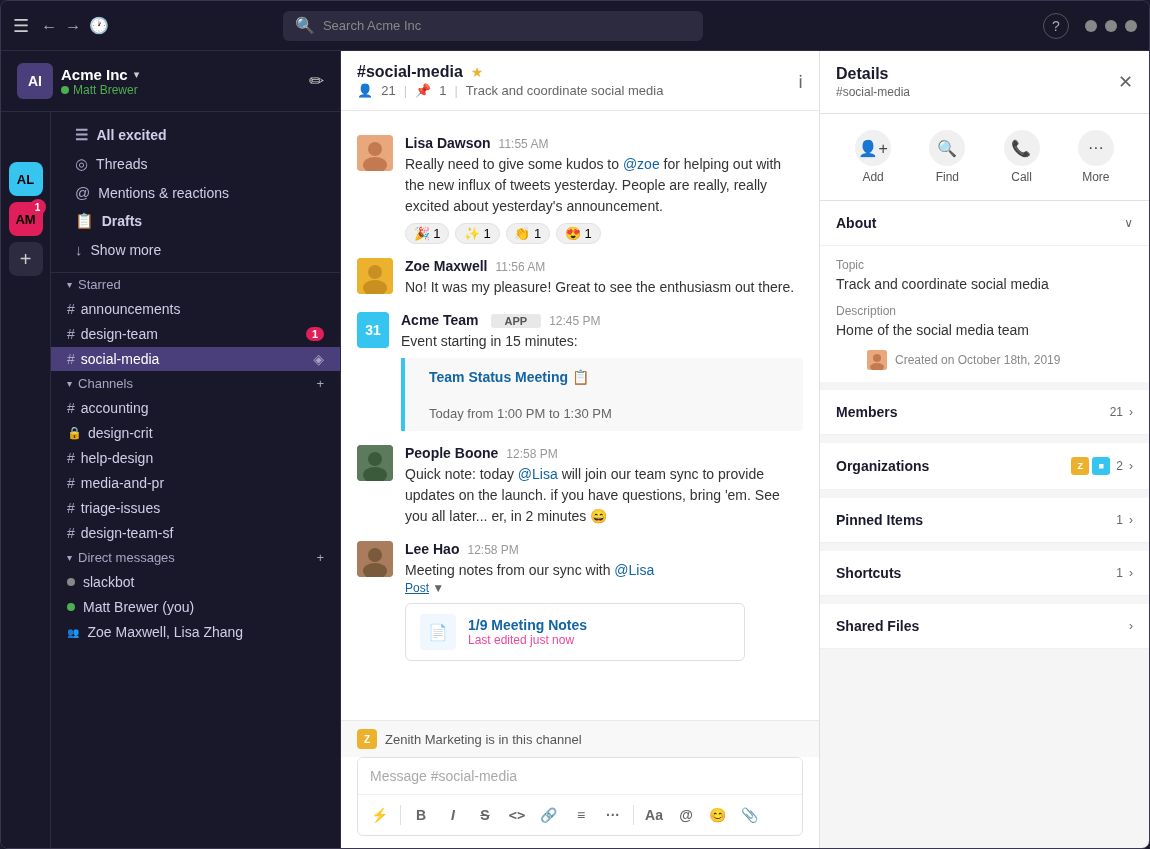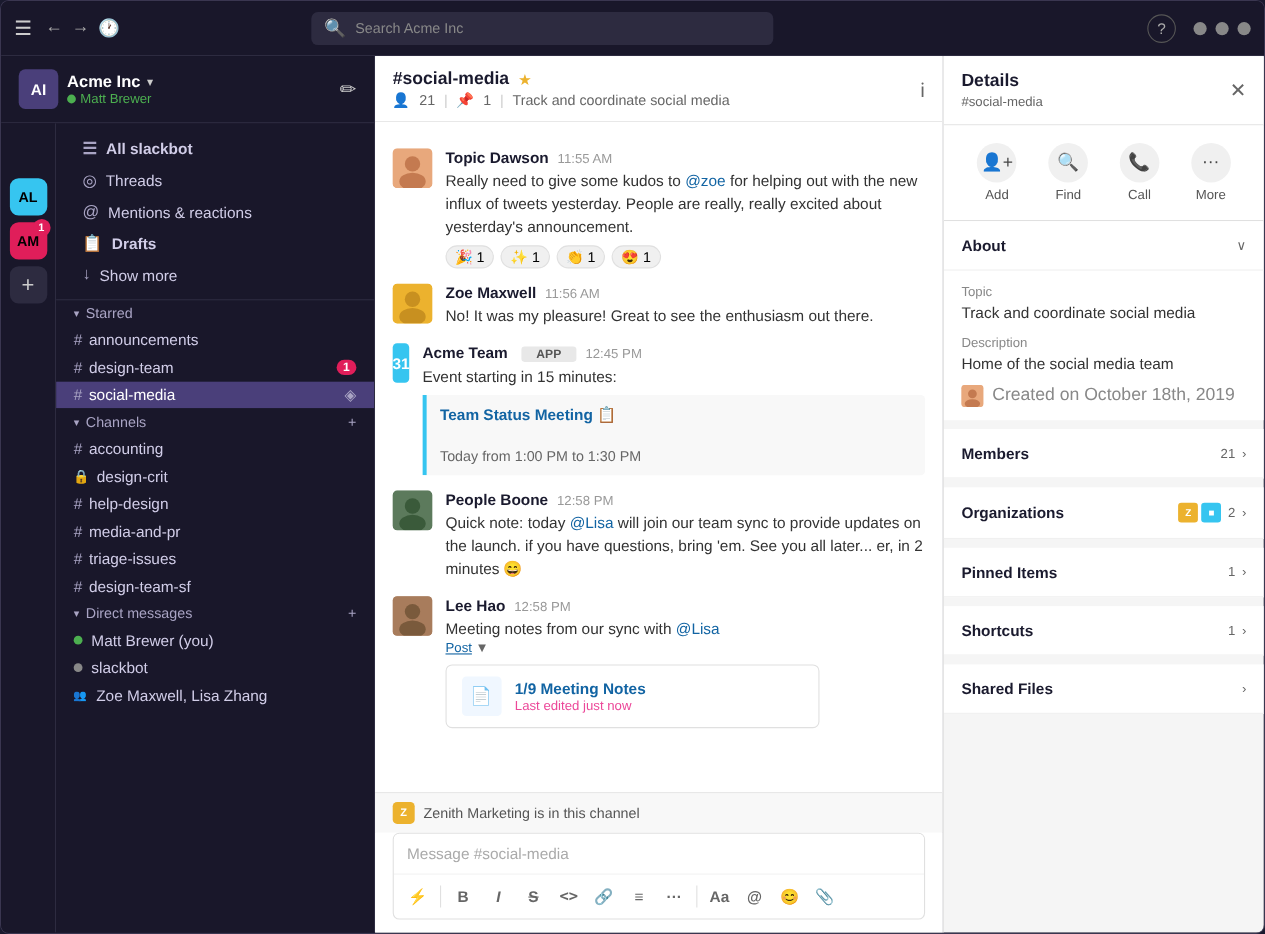--- a/index.html
+++ b/index.html
@@ -194,29 +194,29 @@
     .message-header { display: flex; align-items: baseline; gap: 8px; margin-bottom: 3px; }
     .message-author { font-weight: 700; font-size: 14px; color: #1a1a2e; }
     .message-time { font-size: 12px; color: #999; }
     .message-text { font-size: 14px; color: #333; line-height: 1.5; }
     .message-mention { color: #1264a3; font-weight: 500; }
     .message-reactions { display: flex; gap: 6px; margin-top: 6px; }
     .reaction { background: #f0f0f0; border: 1px solid #e0e0e0; border-radius: 12px; padding: 2px 8px; font-size: 13px; cursor: pointer; display: flex; align-items: center; gap: 3px; }
     .app-badge { background: #e8e8e8; color: #555; font-size: 11px; font-weight: 600; padding: 1px 14px; border-radius: 3px; margin-left: 4px; }
 
     .message-app-avatar {
-      width: 15px; height: 36px; background: #36c5f0; border-radius: 4px;
+      width: 32px; height: 36px; background: #36c5f0; border-radius: 4px;
       display: flex; align-items: center; justify-content: center;
       font-weight: bold; color: white; font-size: 14px;
     }
 
     .event-attachment {
       background: #f8f8f8;
       border-left: 4px solid #36c5f0;
-      padding: 10px 12px;
+      padding: 10px 24px;
       margin-top: 6px;
       border-radius: 0 4px 4px 0;
     }
     .event-attachment a { color: #1264a3; font-weight: 600; font-size: 14px; text-decoration: none; }
     .event-attachment .event-time { font-size: 13px; color: #666; margin-top: 20px; }
 
     .file-attachment {
       background: white;
       border: 1px solid #e0e0e0;
       border-radius: 6px;
@@ -272,21 +272,21 @@
       border-top: 1px solid #f0f0f0;
     }
     .toolbar-btn {
       width: 28px; height: 28px; display: flex; align-items: center; justify-content: center;
       color: #666; cursor: pointer; border-radius: 4px; font-size: 14px; font-weight: bold;
     }
     .toolbar-sep { width: 1px; height: 20px; background: #e0e0e0; margin: 0 2px; }
 
     
     .details-panel {
-      width: 292px;
+      width: 330px;
       background: #f5f5f5;
       border-left: 1px solid #e0e0e0;
       display: flex;
       flex-direction: column;
       flex-shrink: 0;
     }
     .details-header {
       padding: 14px 16px;
       border-bottom: 1px solid #e0e0e0;
       display: flex;
@@ -332,21 +332,21 @@
     .detail-section-header .org-badges { display: flex; gap: 3px; }
     .org-badge { width: 18px; height: 18px; border-radius: 3px; display: flex; align-items: center; justify-content: center; font-size: 9px; font-weight: bold; color: white; }
     .org-badge-yellow { background: #ecb22e; }
     .org-badge-blue { background: #36c5f0; }
 
     .detail-section-content {
       padding: 12px 16px;
     }
     .detail-field-label { font-size: 12px; color: #888; margin-bottom: 4px; }
     .detail-field-value { font-size: 14px; color: #333; margin-bottom: 12px; }
-    .detail-created { display: flex; align-items: center; gap: 8px; font-size: 16px; color: #888; margin-top: 4px; }
+    .detail-created { display: flex; align-items: center; gap: 8px; font-size: 12px; color: #888; margin-top: 4px; margin-left: 31px; }
     .detail-created-avatar { width: 20px; height: 20px; border-radius: 3px; background: #e8a87c; display: flex; align-items: center; justify-content: center; font-size: 9px; font-weight: bold; color: white; overflow: hidden; }
   </style>
 </head>
 <body>
 
 <div class="app-window">
 
   <div class="titlebar">
     <span class="titlebar-menu-icon">☰</span>
     <div class="titlebar-nav">
@@ -397,21 +397,21 @@
             <div class="badge">1</div>
           </div>
           <div class="sidebar-plus">+</div>
         </div>
 
         <div style="flex:1;overflow-y:auto;display:flex;flex-direction:column;">
 
           <div class="sidebar-nav">
             <div class="sidebar-nav-item sidebar-nav-bold">
               <span class="icon">☰</span>
-              <span>All slackbot</span>
+              <span>All excited</span>
             </div>
             <div class="sidebar-nav-item">
               <span class="icon">◎</span>
               <span>Threads</span>
             </div>
             <div class="sidebar-nav-item">
               <span class="icon">@</span>
               <span>Mentions &amp; reactions</span>
             </div>
             <div class="sidebar-nav-item sidebar-nav-bold">
@@ -477,26 +477,26 @@
             </div>
           </div>
 
           <div>
             <div class="section-header">
               <span class="chevron">▾</span>
               <span>Direct messages</span>
               <span class="section-add">+</span>
             </div>
             <div class="channel-item">
+              <span class="dm-dot gray"></span>
+              <span>slackbot</span>
+            </div>
+            <div class="channel-item">
               <span class="dm-dot green"></span>
               <span>Matt Brewer (you)</span>
-            </div>
-            <div class="channel-item">
-              <span class="dm-dot gray"></span>
-              <span>slackbot</span>
             </div>
             <div class="channel-item">
               <span style="font-size:10px;color:#888;margin-right:2px;">👥</span>
               <span>Zoe Maxwell, Lisa Zhang</span>
             </div>
           </div>
         </div>
       </div>
     </div>
 
@@ -526,21 +526,21 @@
         <div class="message">
           <div class="message-avatar" style="background:#e8a87c;">
             <svg width="36" height="36" viewBox="0 0 36 36">
               <rect width="36" height="36" rx="4" fill="#e8a87c"></rect>
               <circle cx="18" cy="14" r="7" fill="#c47a50"></circle>
               <ellipse cx="18" cy="30" rx="12" ry="8" fill="#c47a50"></ellipse>
             </svg>
           </div>
           <div class="message-content">
             <div class="message-header">
-              <span class="message-author">Topic Dawson</span>
+              <span class="message-author">Lisa Dawson</span>
               <span class="message-time">11:55 AM</span>
             </div>
             <div class="message-text">
               Really need to give some kudos to <span class="message-mention">@zoe</span> for helping out with the new influx of tweets yesterday. People are really, really excited about yesterday's announcement.
             </div>
             <div class="message-reactions">
               <span class="reaction">🎉 <span>1</span></span>
               <span class="reaction">✨ <span>1</span></span>
               <span class="reaction">👏 <span>1</span></span>
               <span class="reaction">😍 <span>1</span></span>

